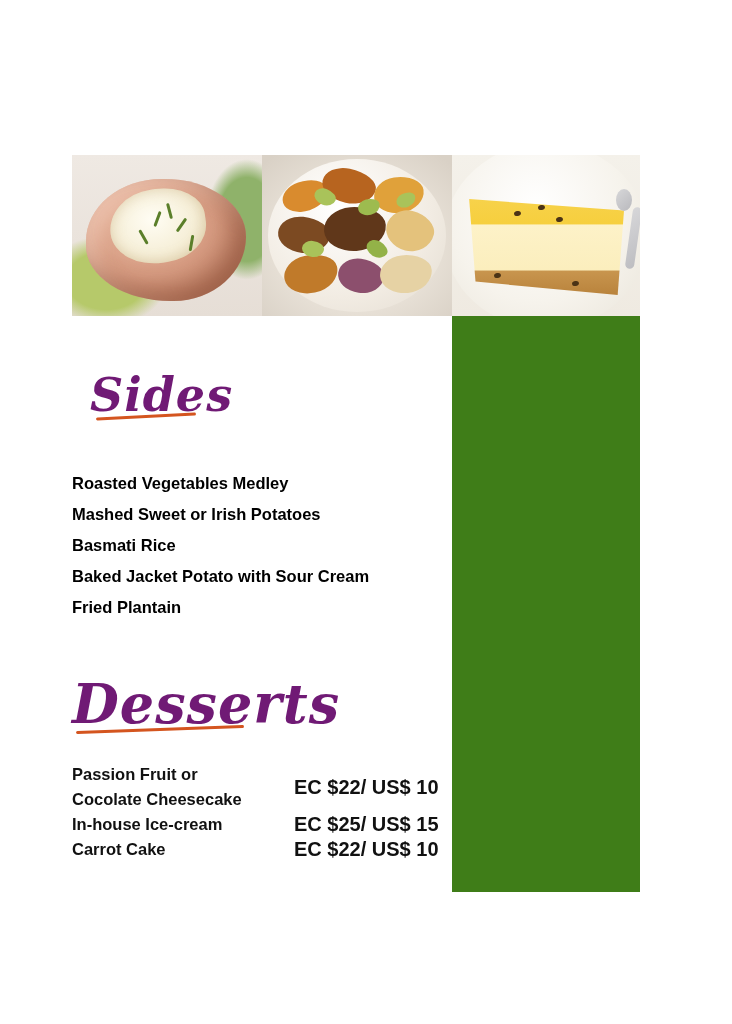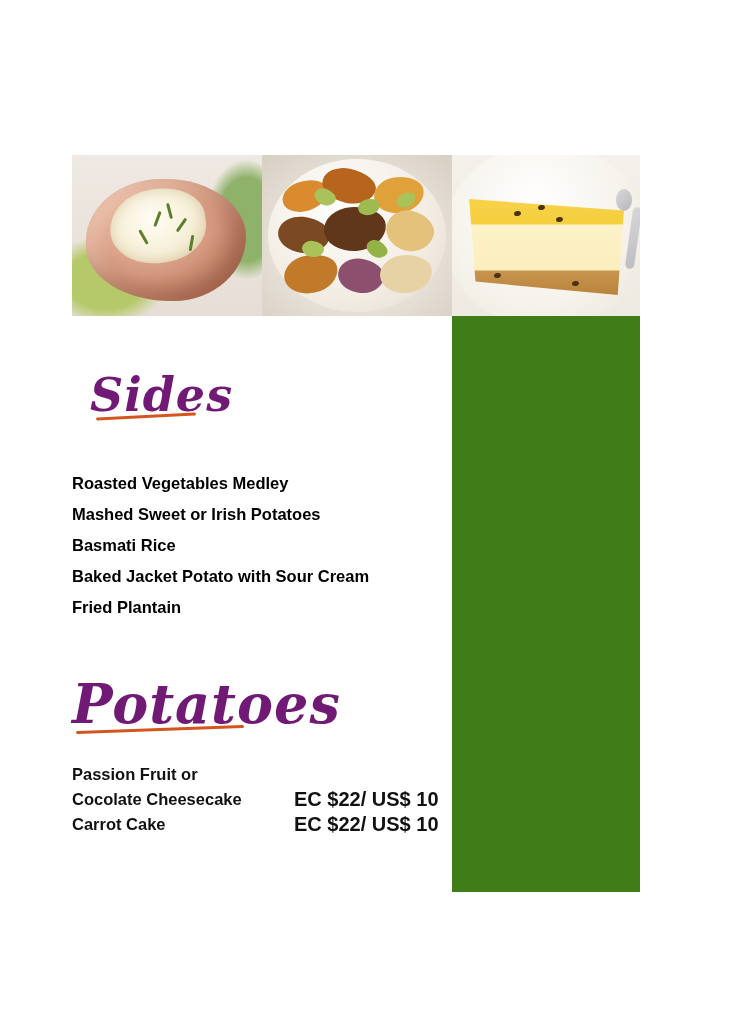--- a/index.html
+++ b/index.html
@@ -192,21 +192,21 @@
 
   #desserts-list {
     position: absolute;
     left: 72px;
     top: 762px;
     width: 400px;
   }
   .dessert-row {
     position: relative;
     display: flex;
-    align-items: flex-end;
+    align-items: center;
   }
   .dessert-name {
     width: 222px;
     font-size: 16.5px;
     font-weight: bold;
     color: #111111;
     line-height: 25px;
   }
   .dessert-price {
     font-size: 20px;
@@ -271,25 +271,29 @@
 <div class="script-underline" id="underline-sides"></div>
 
 <div id="sides-list">
   <div class="side-item">Roasted Vegetables Medley</div>
   <div class="side-item">Mashed Sweet or Irish Potatoes</div>
   <div class="side-item">Basmati Rice</div>
   <div class="side-item">Baked Jacket Potato with Sour Cream</div>
   <div class="side-item">Fried Plantain</div>
 </div>
 
-<div class="script-heading" id="heading-desserts">Potatoes</div>
+<div class="script-heading" id="heading-desserts">Desserts</div>
 <div class="script-underline" id="underline-desserts"></div>
 
 <div id="desserts-list">
   <div class="dessert-row row-1">
     <div class="dessert-name">Passion Fruit or<br>Cocolate Cheesecake</div>
     <div class="dessert-price">EC $22/ US$ 10</div>
   </div>
+  <div class="dessert-row row-2">
+    <div class="dessert-name">In-house Ice-cream</div>
+    <div class="dessert-price">EC $25/ US$ 15</div>
+  </div>
   <div class="dessert-row row-3">
     <div class="dessert-name">Carrot Cake</div>
     <div class="dessert-price">EC $22/ US$ 10</div>
   </div>
 </div>
 
 </body></html>

